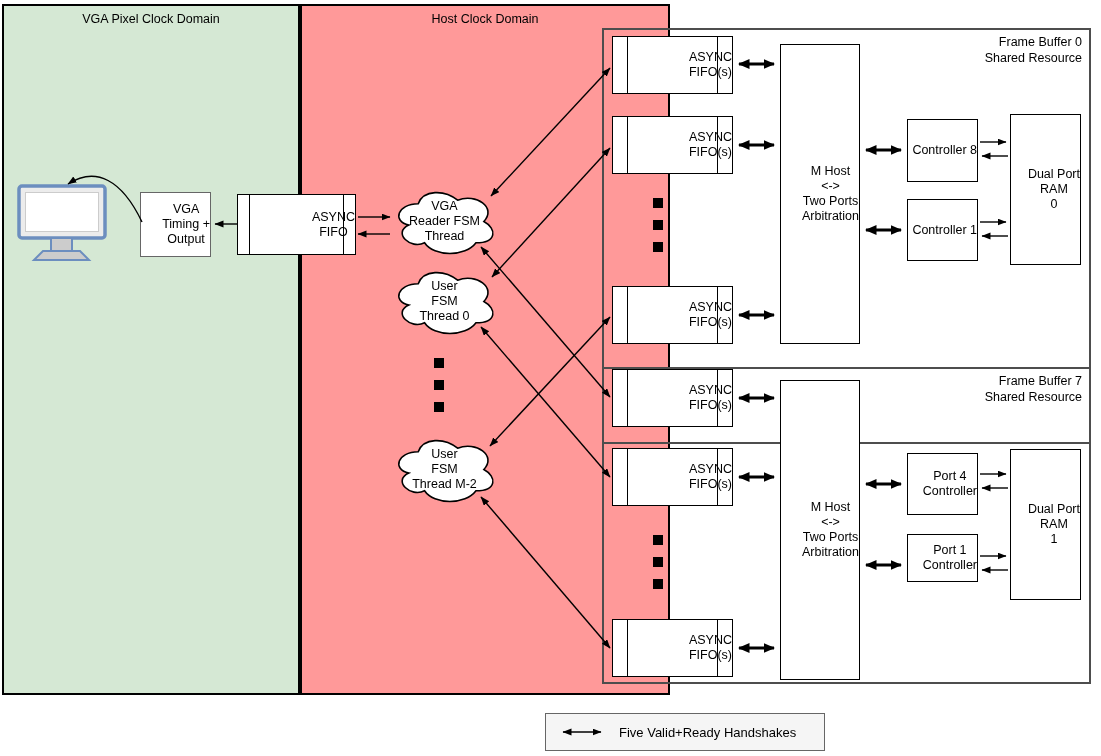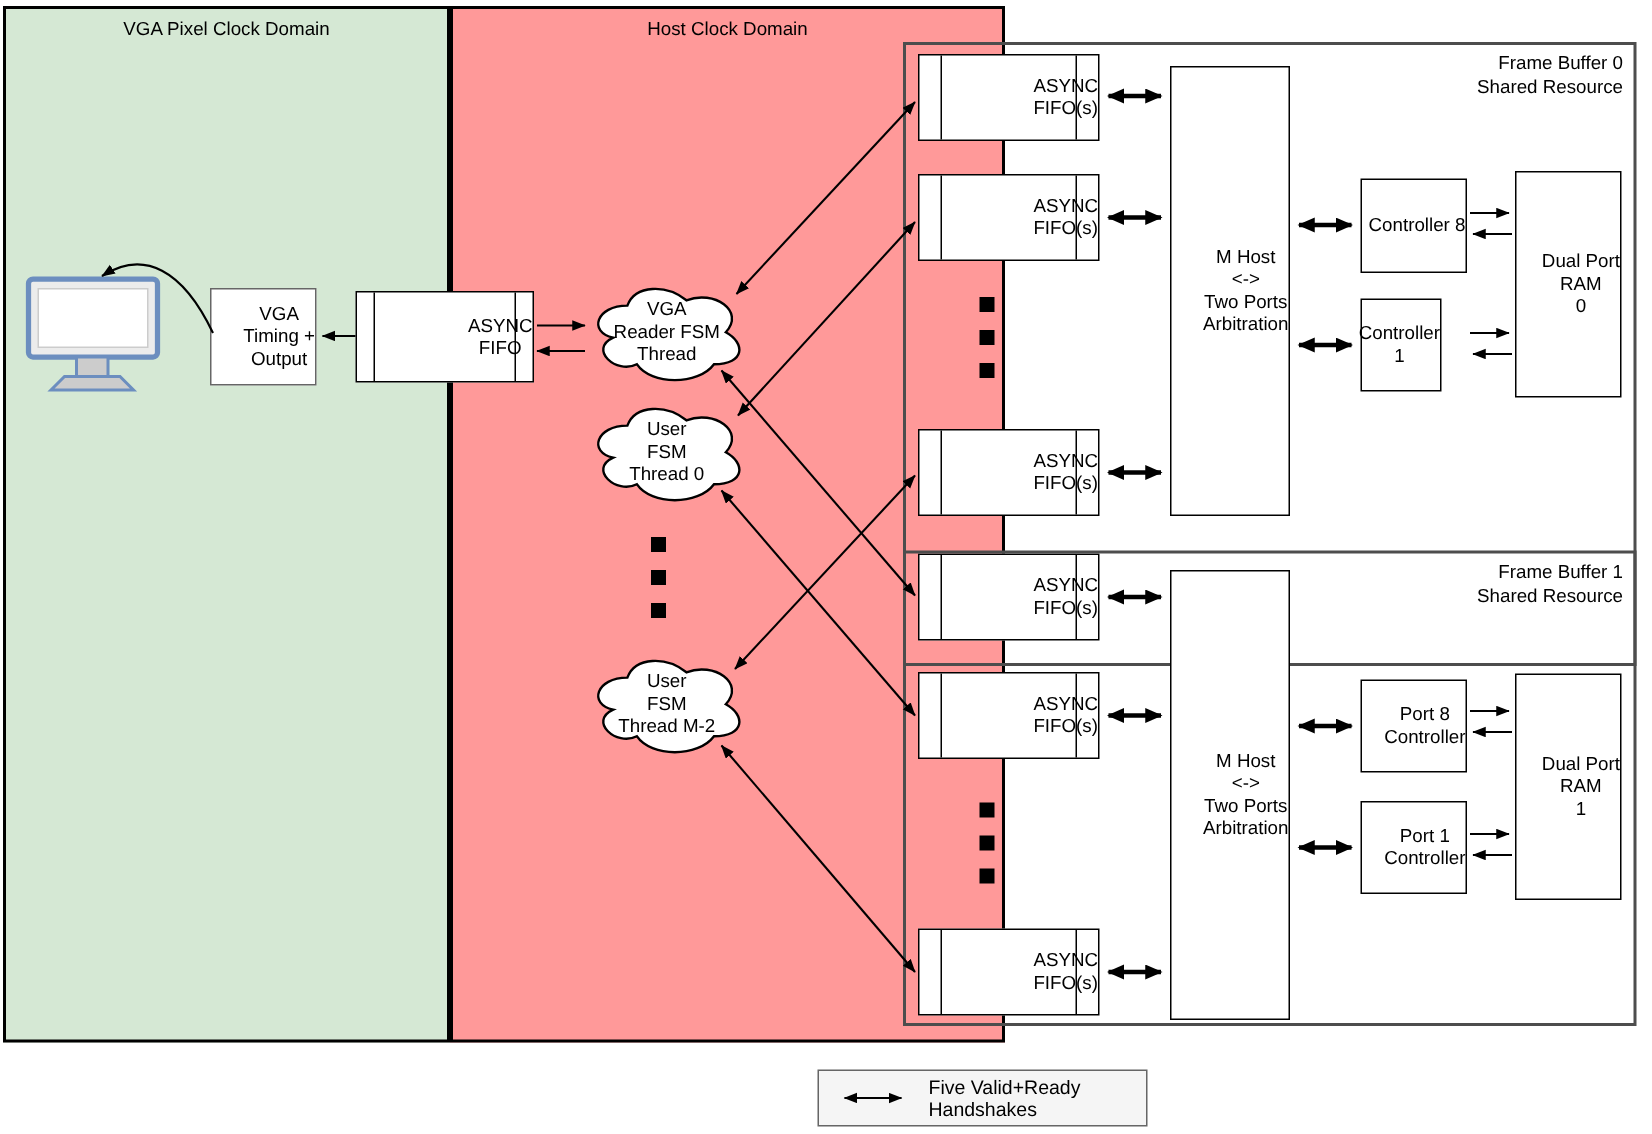--- a/index.html
+++ b/index.html
@@ -20,21 +20,21 @@
        font-size:12.5px;line-height:15px;white-space:pre-line;z-index:3;}
   .gray-border{border-color:#666;}
   .fifo .rail{position:absolute;top:0;bottom:0;width:0;border-left:1.4px solid #000;}
   .cloud{position:absolute;z-index:3;display:flex;align-items:center;justify-content:center;
          text-align:center;font-size:12.5px;line-height:15px;white-space:pre-line;}
   .cloud svg{position:absolute;left:0;top:0;width:100%;height:100%;}
   .cloud .cloud-label{position:relative;z-index:1;}
   .dots{position:absolute;z-index:3;display:flex;flex-direction:column;gap:12px;}
   .dots .sq{width:10px;height:10px;background:#000;}
   .overlay{position:absolute;left:0;top:0;z-index:5;pointer-events:none;}
-  .legend{position:absolute;left:545px;top:713px;width:220px;height:38px;background:var(--legend-bg);
+  .legend{position:absolute;left:545px;top:713px;width:280px;height:38px;background:var(--legend-bg);
           border:1.5px solid #666;box-sizing:border-box;display:flex;align-items:center;z-index:3;}
   .legend-arrow{margin-left:13px;flex:0 0 auto;}
   .legend-label{font-size:13px;margin-left:14px;}
   .monitor{position:absolute;left:14px;top:182px;width:96px;height:80px;z-index:3;}
 </style>
 </head>
 <body>
 
 <div class="stage">
 
@@ -43,21 +43,21 @@
   </div>
   <div class="domain" style="left:300px;width:370px;background:var(--host-bg);">
     <div class="domain-title">Host Clock Domain</div>
   </div>
 
   <div class="fb" style="top:28px;height:416px;">
     <div class="fb-title">Frame Buffer 0
 Shared Resource</div>
   </div>
   <div class="fb" style="top:367px;height:317px;">
-    <div class="fb-title">Frame Buffer 1
+    <div class="fb-title">Frame Buffer 7
 Shared Resource</div>
   </div>
 
   <div class="monitor">
     <svg width="96" height="80" viewBox="0 0 96 80">
       <rect x="5" y="4" width="86" height="52" rx="3" fill="#ececec" stroke="#6c8ebf" stroke-width="3.5"></rect>
       <rect x="11.5" y="10.5" width="73" height="39" fill="#ffffff" stroke="#cccccc" stroke-width="1"></rect>
       <rect x="37" y="56" width="21" height="13" fill="#cccccc" stroke="#6c8ebf" stroke-width="2"></rect>
       <path d="M29,69 L66,69 L75,78 L20,78 Z" fill="#cccccc" stroke="#6c8ebf" stroke-width="2"></path>
     </svg>
@@ -128,21 +128,21 @@
   <div class="box fifo" style="left:612px;top:286px;width:121px;height:58px;">
     <span class="rail" style="left:14px;"></span><span class="rail" style="right:14px;"></span>
     <span>ASYNC
 FIFO(s)</span>
   </div>
   <div class="box" style="left:780px;top:44px;width:80px;height:300px;">M Host
 &lt;-&gt;
 Two Ports
 Arbitration</div>
   <div class="box" style="left:907px;top:119px;width:71px;height:63px;">Controller 8</div>
-  <div class="box" style="left:907px;top:199px;width:54px;height:62px;">Controller 1</div>
+  <div class="box" style="left:907px;top:199px;width:71px;height:62px;">Controller 1</div>
   <div class="box" style="left:1010px;top:114px;width:71px;height:151px;">Dual Port
 RAM
 0</div>
 
   <div class="box fifo" style="left:612px;top:369px;width:121px;height:58px;">
     <span class="rail" style="left:14px;"></span><span class="rail" style="right:14px;"></span>
     <span>ASYNC
 FIFO(s)</span>
   </div>
   <div class="box fifo" style="left:612px;top:448px;width:121px;height:58px;">
@@ -152,23 +152,23 @@
   </div>
   <div class="box fifo" style="left:612px;top:619px;width:121px;height:58px;">
     <span class="rail" style="left:14px;"></span><span class="rail" style="right:14px;"></span>
     <span>ASYNC
 FIFO(s)</span>
   </div>
   <div class="box" style="left:780px;top:380px;width:80px;height:300px;">M Host
 &lt;-&gt;
 Two Ports
 Arbitration</div>
-  <div class="box" style="left:907px;top:453px;width:71px;height:62px;">Port 8
+  <div class="box" style="left:907px;top:453px;width:71px;height:62px;">Port 4
 Controller</div>
-  <div class="box" style="left:907px;top:534px;width:71px;height:62px;">Port 1
+  <div class="box" style="left:907px;top:534px;width:71px;height:48px;">Port 1
 Controller</div>
   <div class="box" style="left:1010px;top:449px;width:71px;height:151px;">Dual Port
 RAM
 1</div>
 
   <div class="legend">
     <svg class="legend-arrow" width="46" height="12" viewBox="0 0 46 12">
       <line x1="4" y1="6" x2="42" y2="6" stroke="#000" stroke-width="1.4" marker-start="url(#ah-thin)" marker-end="url(#ah-thin)"></line>
     </svg>
     <span class="legend-label">Five Valid+Ready Handshakes</span>

